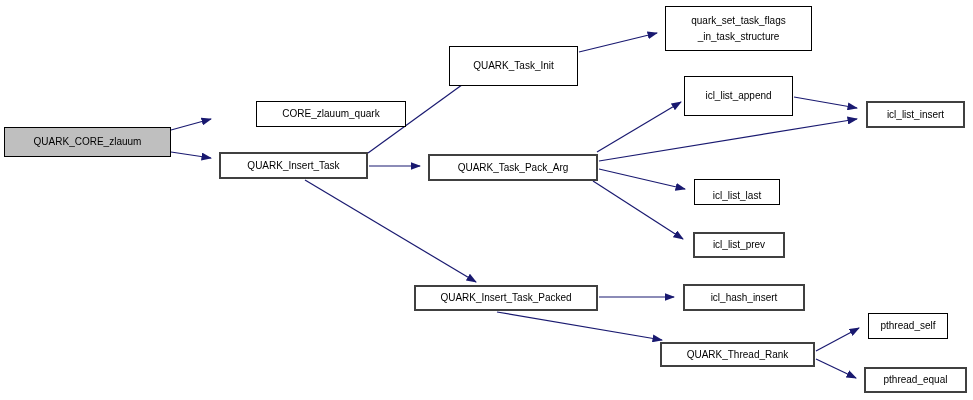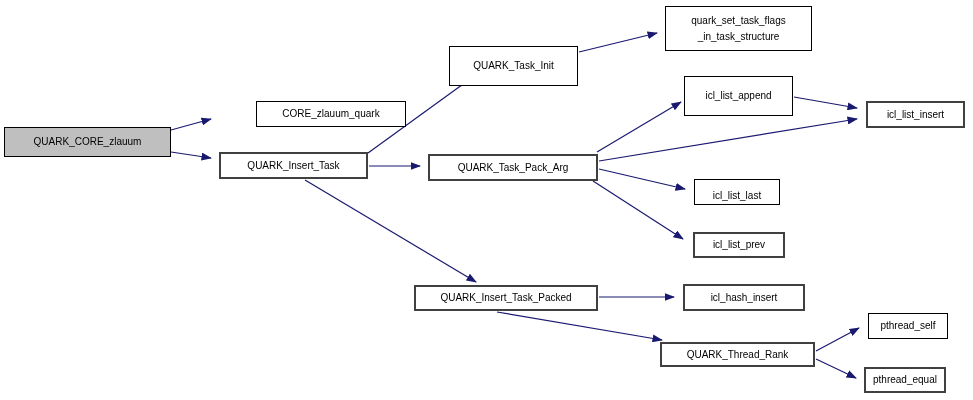--- a/index.html
+++ b/index.html
@@ -107,17 +107,17 @@
       </div>
       <div class="node" style="left: 683px; top: 284px; width: 122px; height: 27px; background: rgb(255, 255, 255); border-color: rgb(64, 64, 64); border-width: 2px;">
         <div>icl_hash_insert</div>
       </div>
       <div class="node" style="left: 660px; top: 342px; width: 155px; height: 25px; background: rgb(255, 255, 255); border-color: rgb(64, 64, 64); border-width: 2px;">
         <div>QUARK_Thread_Rank</div>
       </div>
       <div class="node" style="left: 868px; top: 313px; width: 80px; height: 26px; background: rgb(255, 255, 255); border-color: rgb(0, 0, 0); border-width: 1px;">
         <div>pthread_self</div>
       </div>
-      <div class="node" style="left: 864px; top: 367px; width: 82px; height: 26px; background: rgb(255, 255, 255); border-color: rgb(64, 64, 64); border-width: 2px;">
+      <div class="node" style="left: 864px; top: 367px; width: 103px; height: 26px; background: rgb(255, 255, 255); border-color: rgb(64, 64, 64); border-width: 2px;">
         <div>pthread_equal</div>
       </div>
     </div>
 </div>
 
 </body></html>

